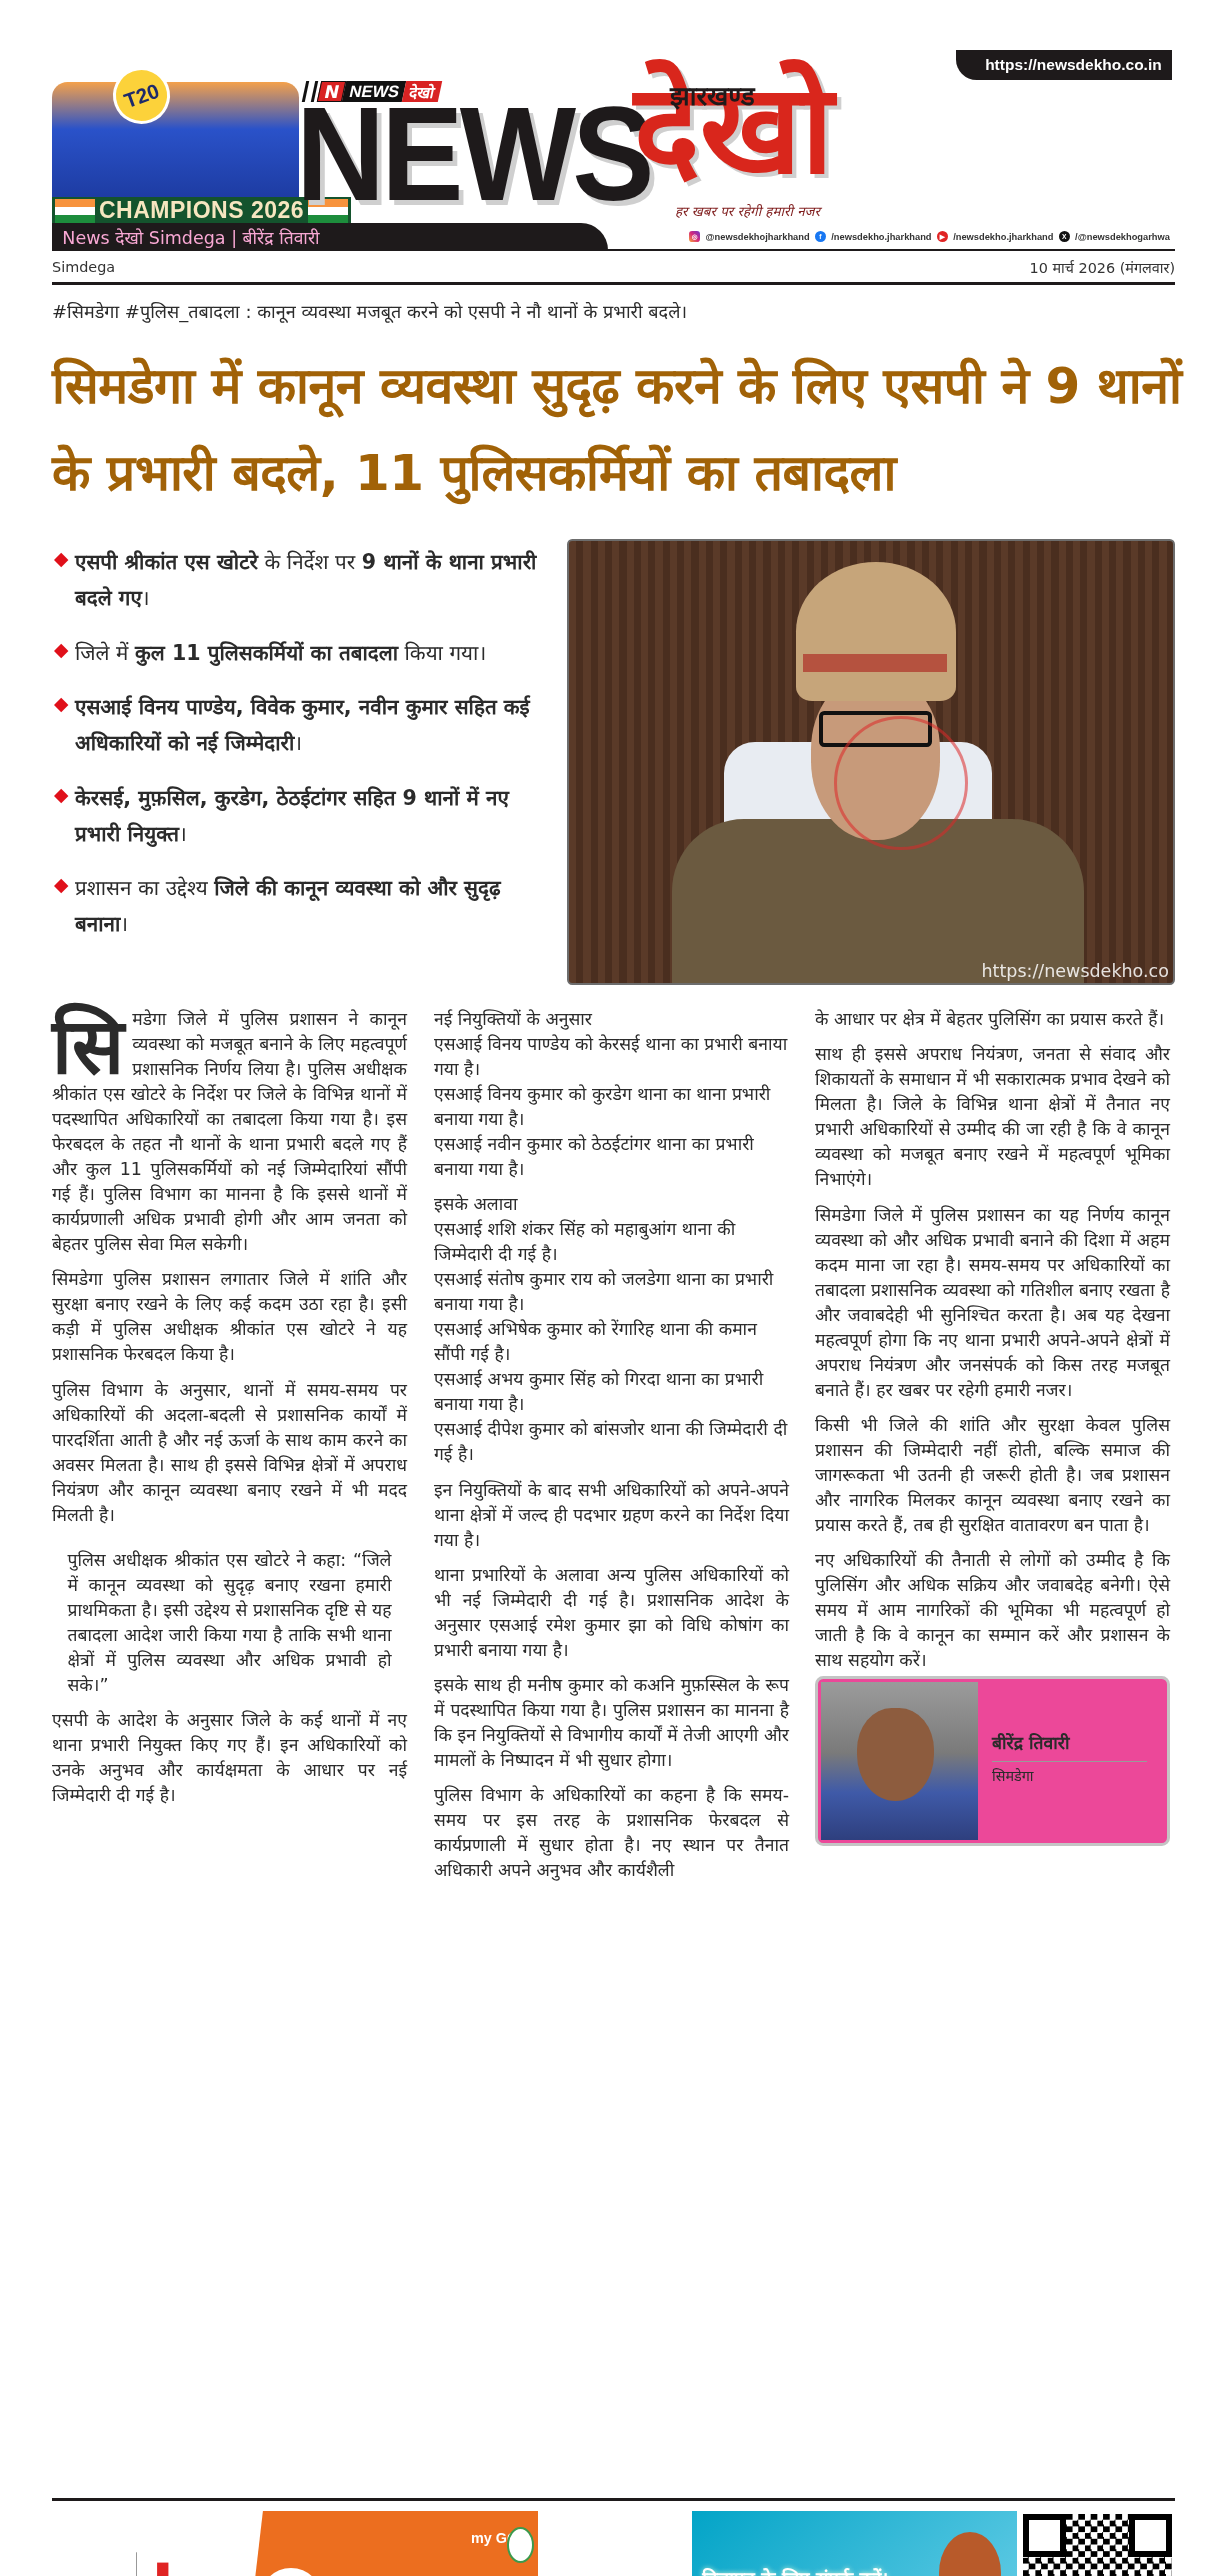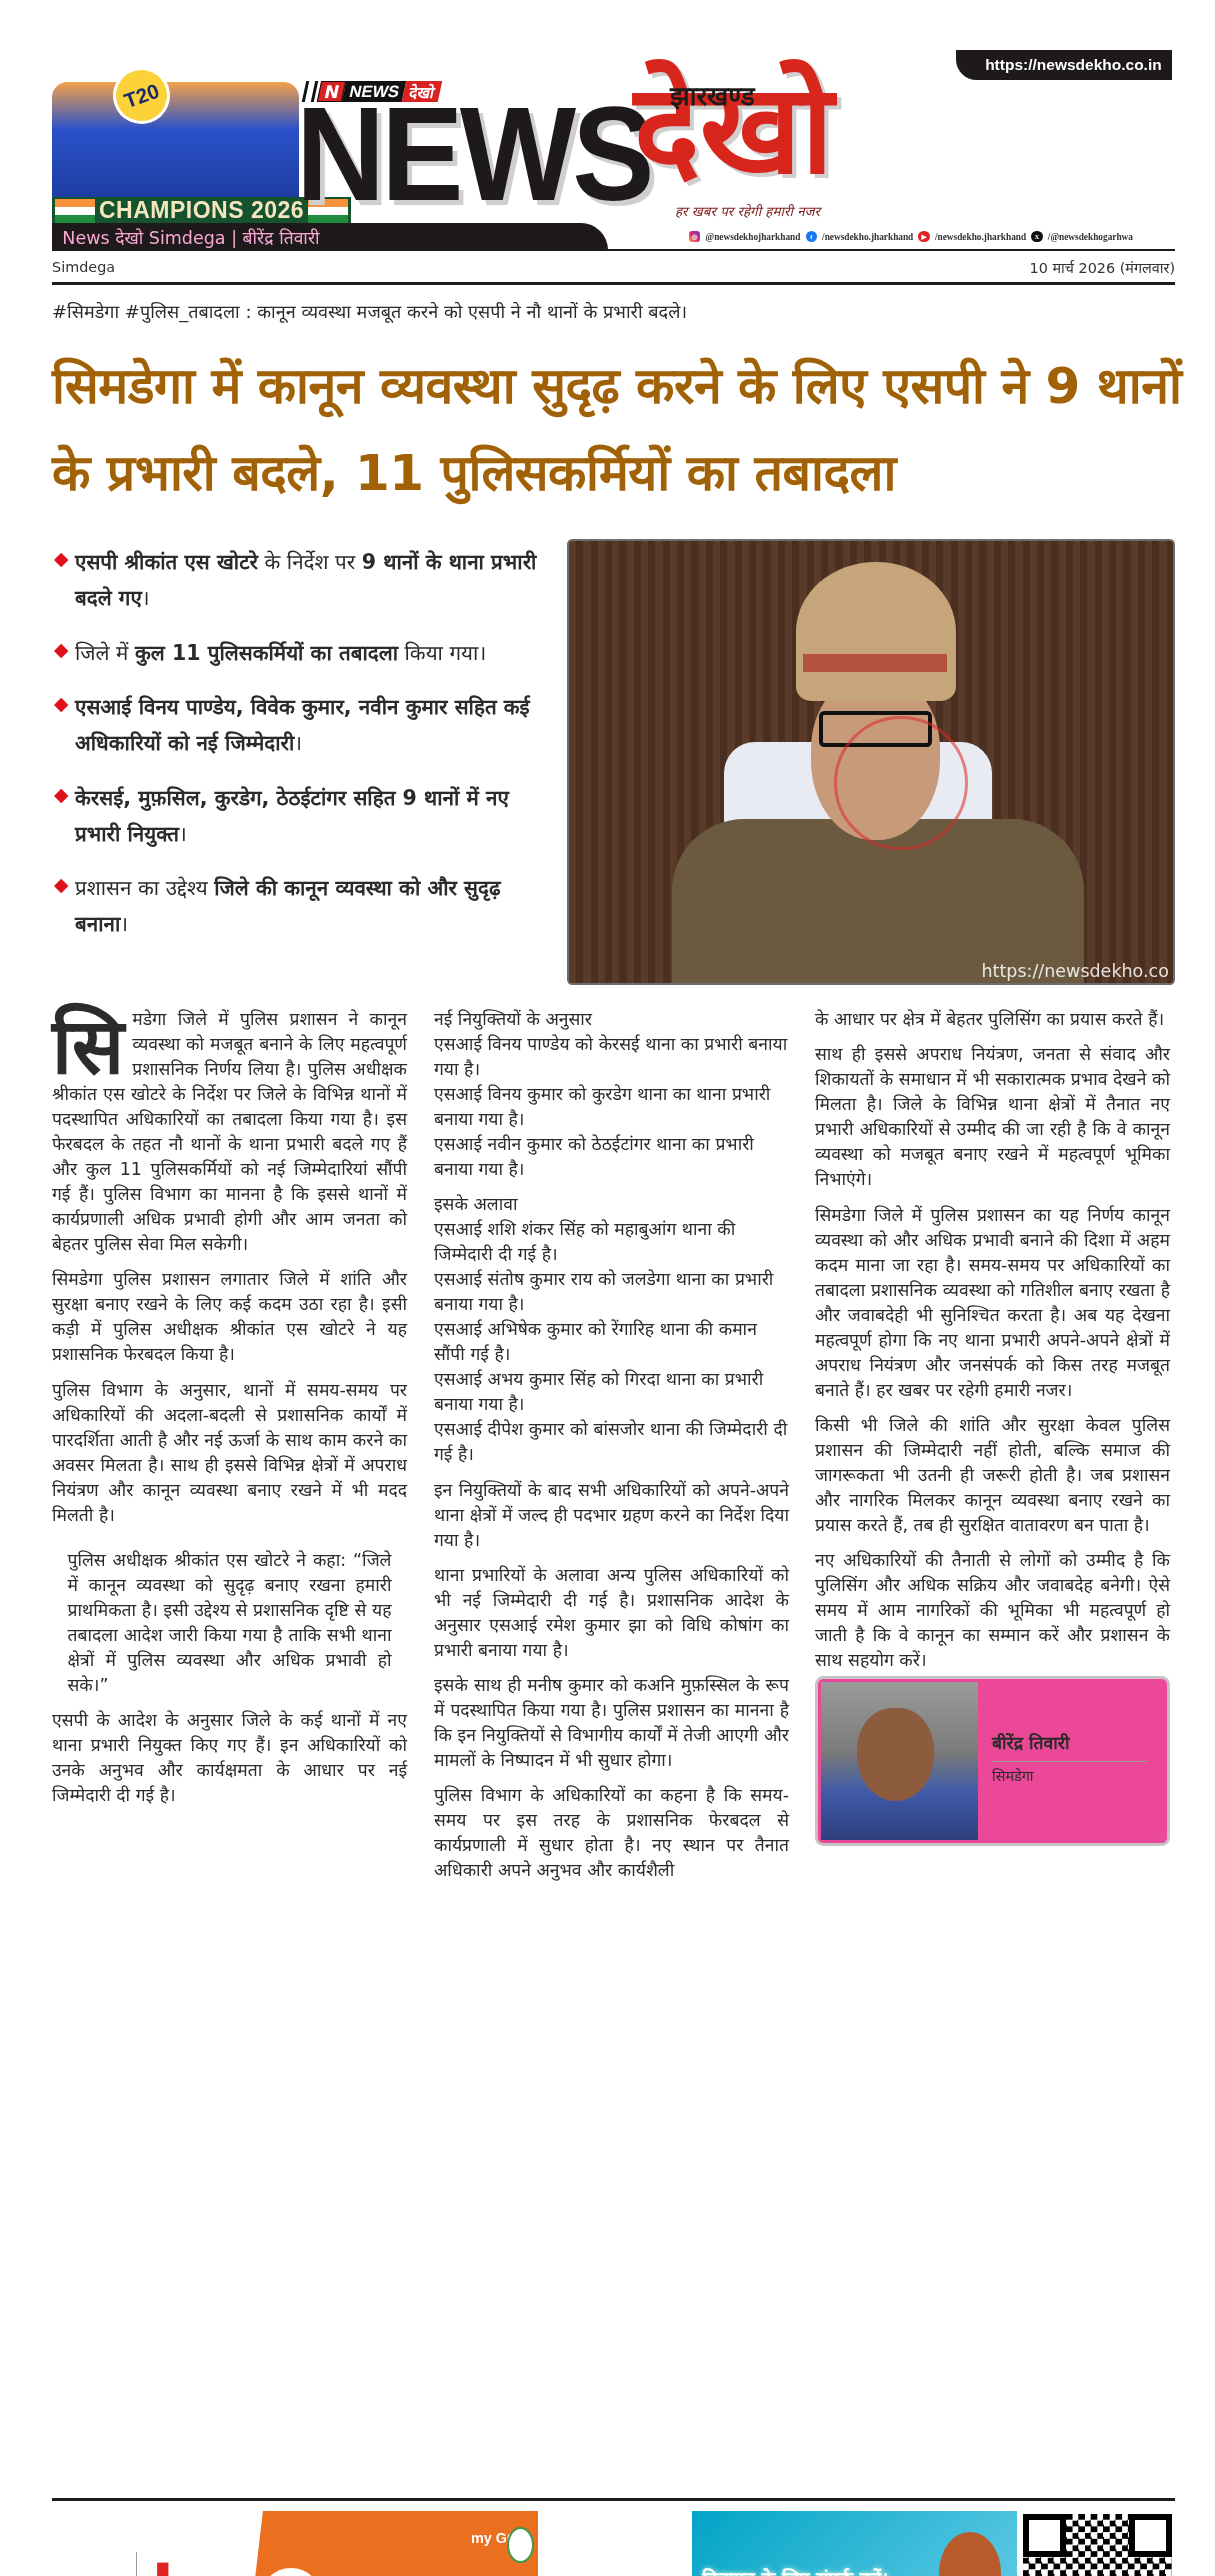--- a/index.html
+++ b/index.html
@@ -30,21 +30,21 @@
   .mini-logo .news { background: #111; color: #fff; font-weight: bold; font-size: 16.5px; padding: 0 5.2px; height: 20.6px; display: flex; align-items: center; font-family: "Liberation Sans", sans-serif; }
   .mini-logo .dekho { background: #d92323; color: #fff; font-weight: bold; font-size: 15.5px; padding: 0 5.2px; height: 20.6px; display: flex; align-items: center; }
   .big-news { position: absolute; left: 296px; top: 102px; font-family: "Liberation Sans", sans-serif; font-weight: bold;
               font-size: 134px; line-height: 103px; color: #1e1a1b; letter-spacing: -4.1px; transform: scaleX(0.92); transform-origin: left;
               text-shadow: 5.2px 5.2px 0 #cfcfcf; }
   .big-dekho { position: absolute; left: 634px; top: 57px; font-weight: bold; font-size: 124px; line-height: 144px;
                color: #d9261c; text-shadow: 4.1px 4.1px 0 #cfcfcf; }
   .jharkhand { position: absolute; left: 670px; top: 77px; font-weight: bold; font-size: 26px; color: #1e1a1b; }
   .tagline { position: absolute; left: 675px; top: 202px; font-size: 13.4px; font-style: italic; color: #7f1d1d; }
   .socials { position: absolute; left: 654px; top: 231px; display: flex; align-items: center; gap: 5.2px;
-             font-family: Liberation Serif, serif; font-size: 9.3px; font-weight: bold; color: #333; padding-left: 35px; }
+             font-family: Liberation Sans, sans-serif; font-size: 9.3px; font-weight: bold; color: #333; padding-left: 35px; }
   .socials .ic { width: 11.3px; height: 11.3px; border-radius: 50%; display: inline-flex; align-items: center; justify-content: center; color: #fff; font-size: 6.7px; }
   .socials .ig { background: linear-gradient(45deg, #f9a83b, #d6287a, #6a35c9); border-radius: 3.1px; }
   .socials .fb { background: #1877f2; }
   .socials .yt { background: #e02424; }
   .socials .x { background: #111; }
   .masthead-rule { position: absolute; left: 52px; top: 249px; width: 1123px; height: 1.5px; background: #1e1a1b; }
 
   
   .dateline { position: absolute; left: 52px; top: 257px; width: 1123px; height: 20.6px; display: flex; justify-content: space-between;
               align-items: center; font-size: 14.4px; color: #333; }

